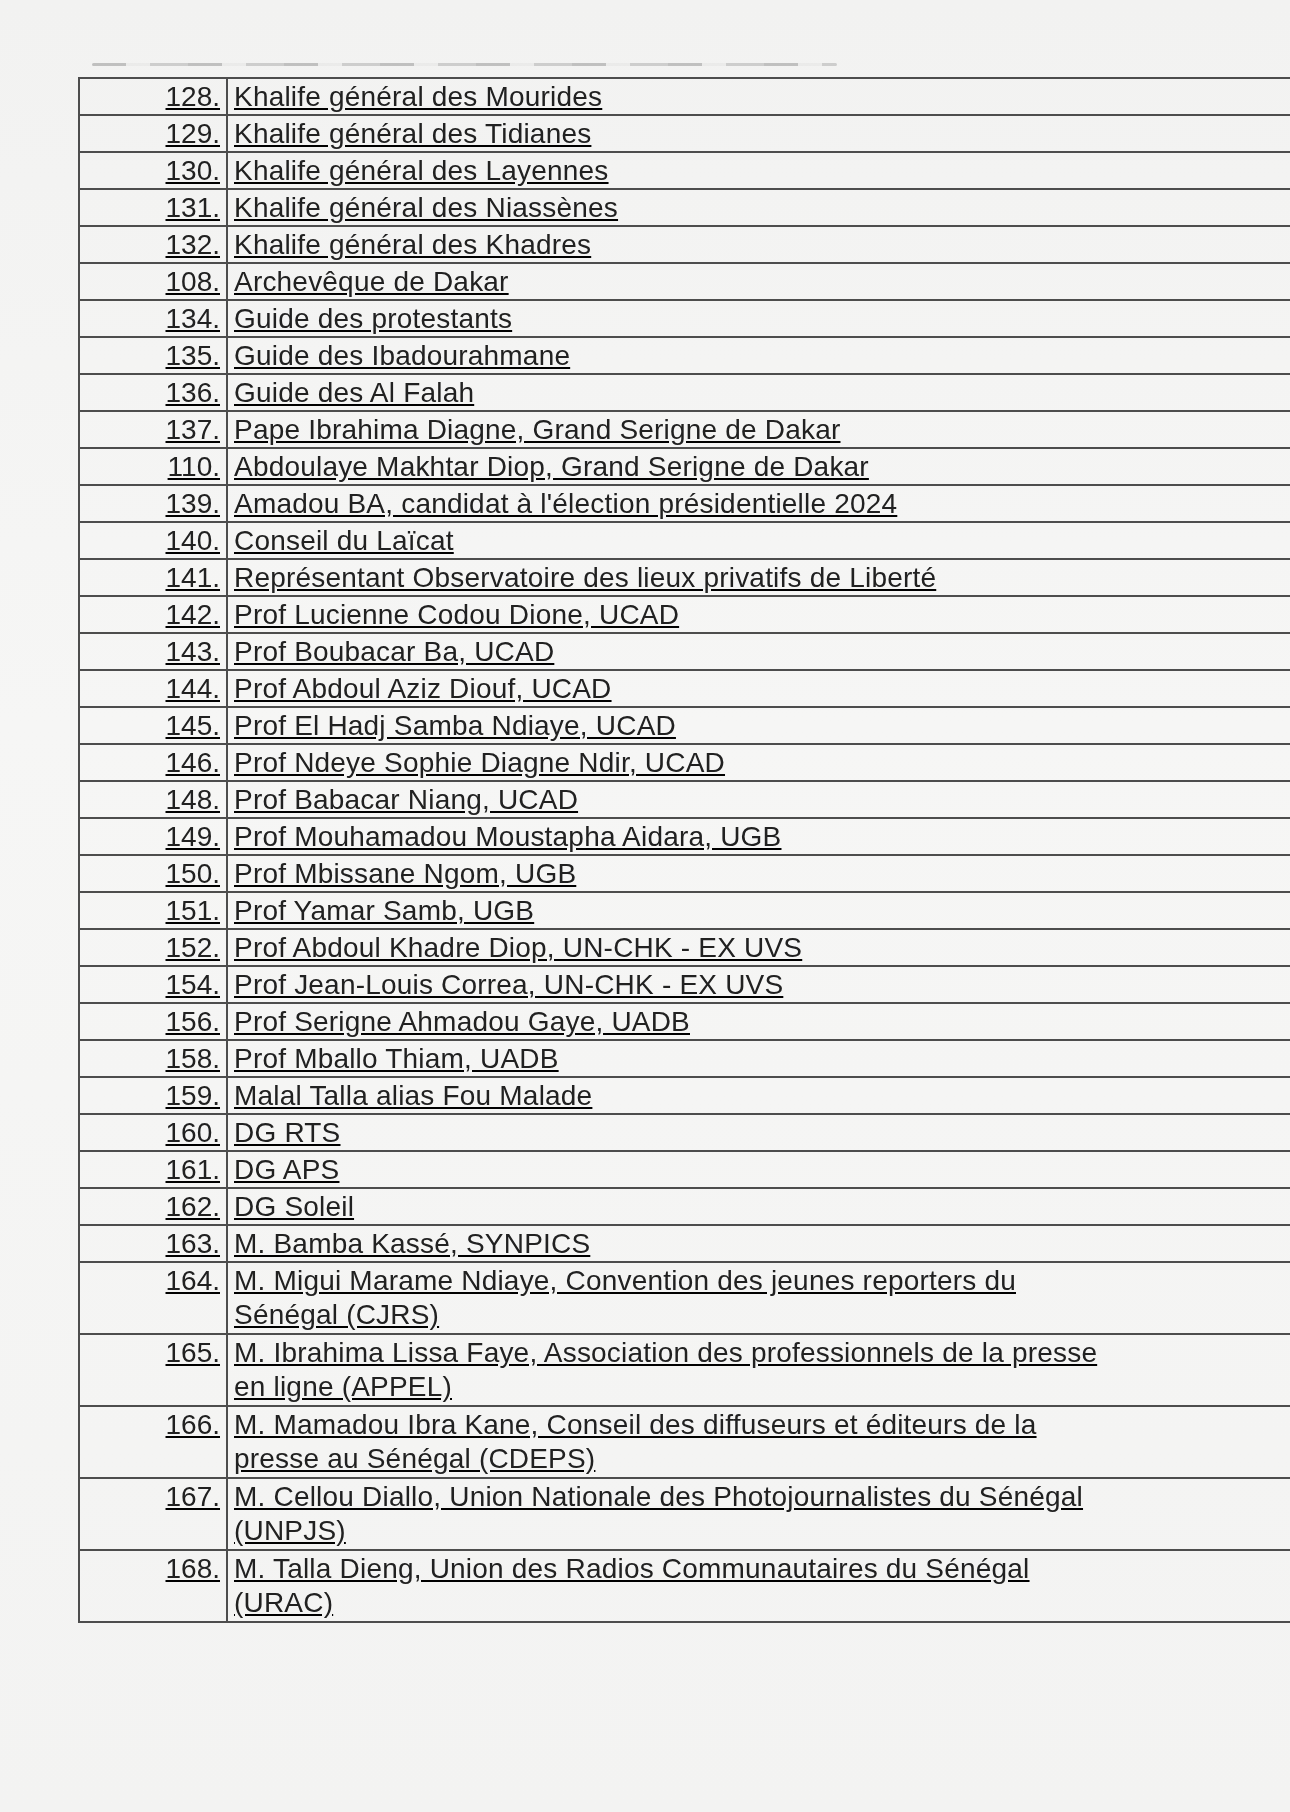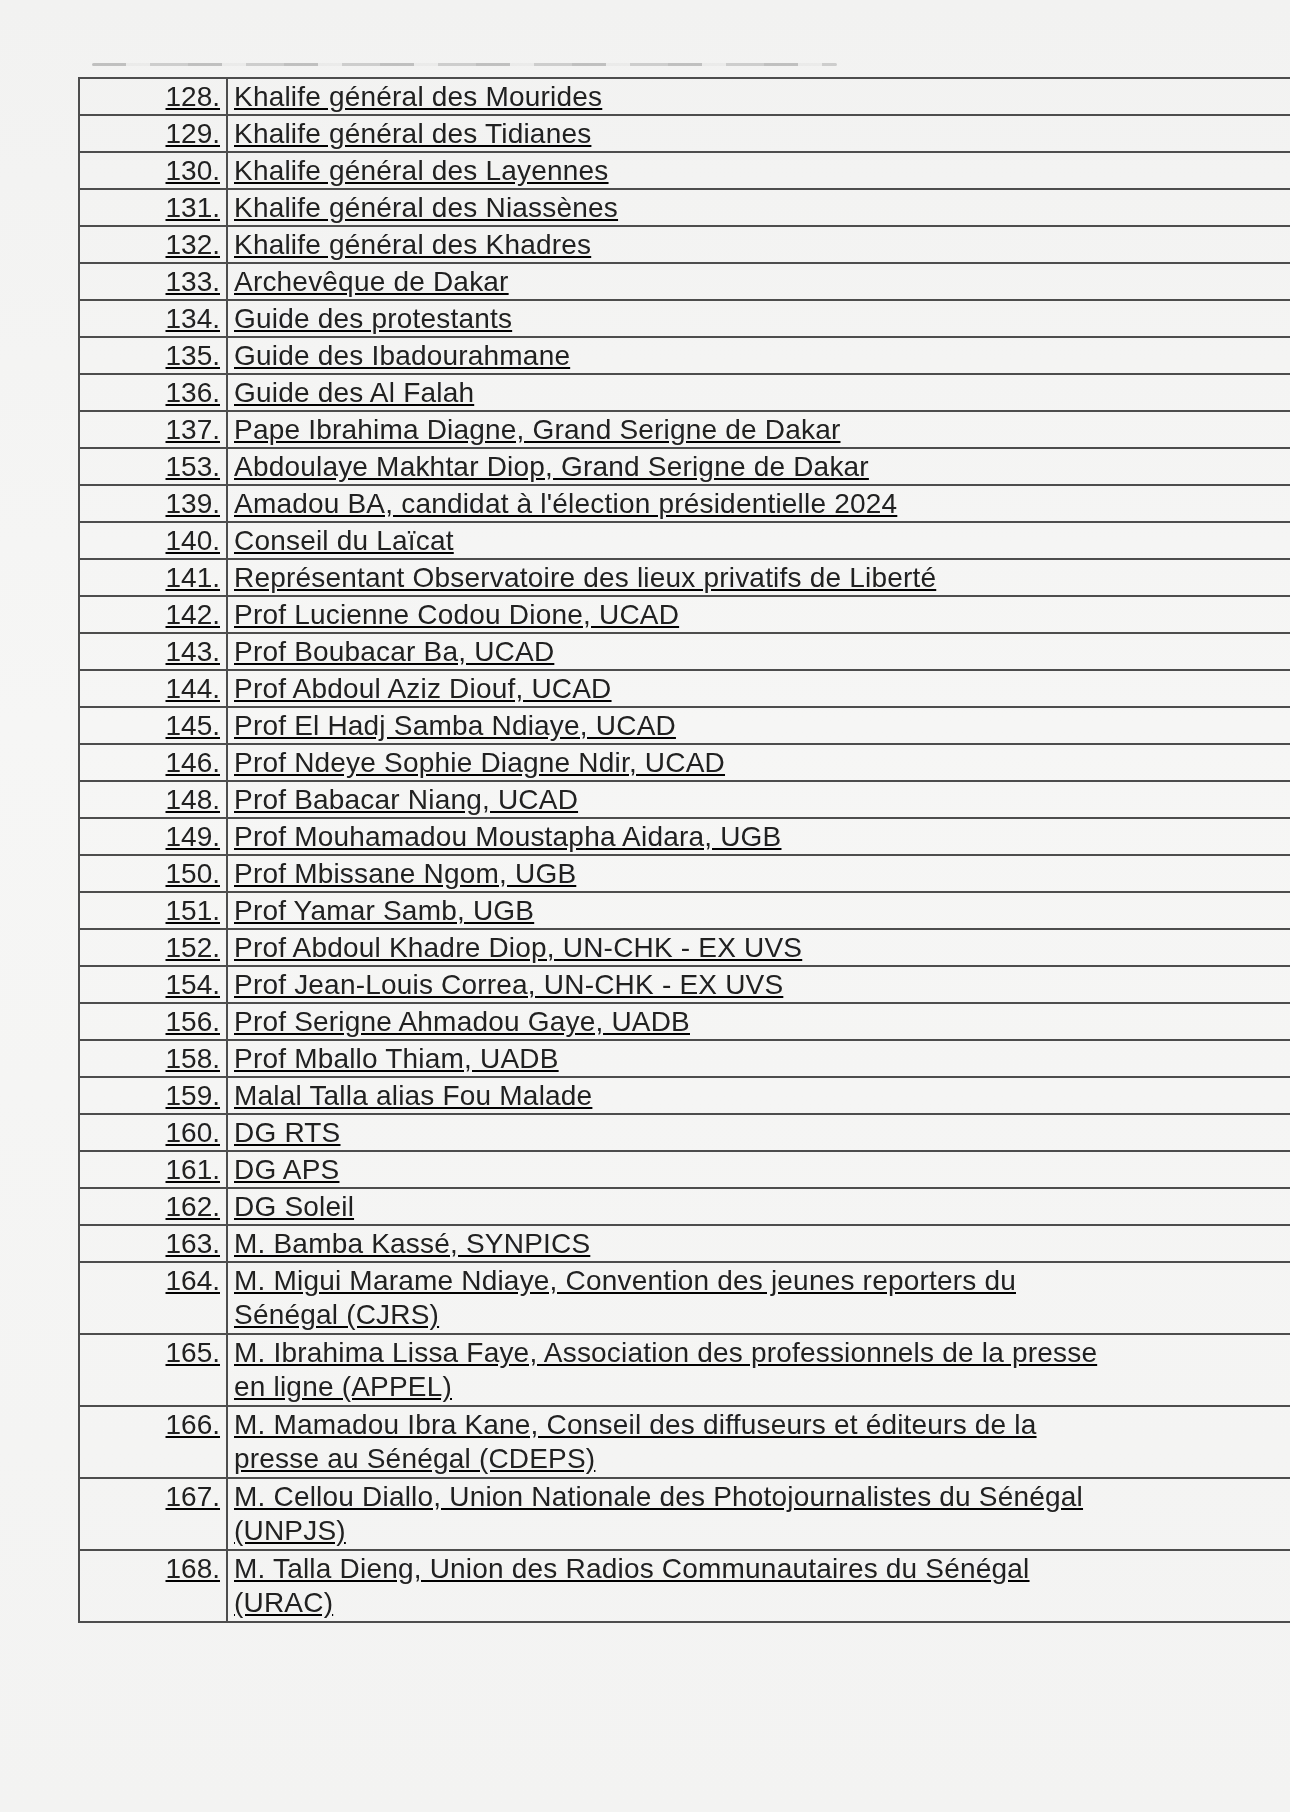--- a/index.html
+++ b/index.html
@@ -91,41 +91,41 @@
   </tr>
         <tr>
     <td class="num">131.</td>
     <td class="txt">Khalife général des Niassènes</td>
   </tr>
         <tr>
     <td class="num">132.</td>
     <td class="txt">Khalife général des Khadres</td>
   </tr>
         <tr>
-    <td class="num">133.</td>
+    <td class="num">108.</td>
     <td class="txt">Archevêque de Dakar</td>
   </tr>
         <tr>
     <td class="num">134.</td>
     <td class="txt">Guide des protestants</td>
   </tr>
         <tr>
     <td class="num">135.</td>
     <td class="txt">Guide des Ibadourahmane</td>
   </tr>
         <tr>
     <td class="num">136.</td>
     <td class="txt">Guide des Al Falah</td>
   </tr>
         <tr>
     <td class="num">137.</td>
     <td class="txt">Pape Ibrahima Diagne, Grand Serigne de Dakar</td>
   </tr>
         <tr>
-    <td class="num">153.</td>
+    <td class="num">110.</td>
     <td class="txt">Abdoulaye Makhtar Diop, Grand Serigne de Dakar</td>
   </tr>
         <tr>
     <td class="num">139.</td>
     <td class="txt">Amadou BA, candidat à l'élection présidentielle 2024</td>
   </tr>
         <tr>
     <td class="num">140.</td>
     <td class="txt">Conseil du Laïcat</td>
   </tr>

